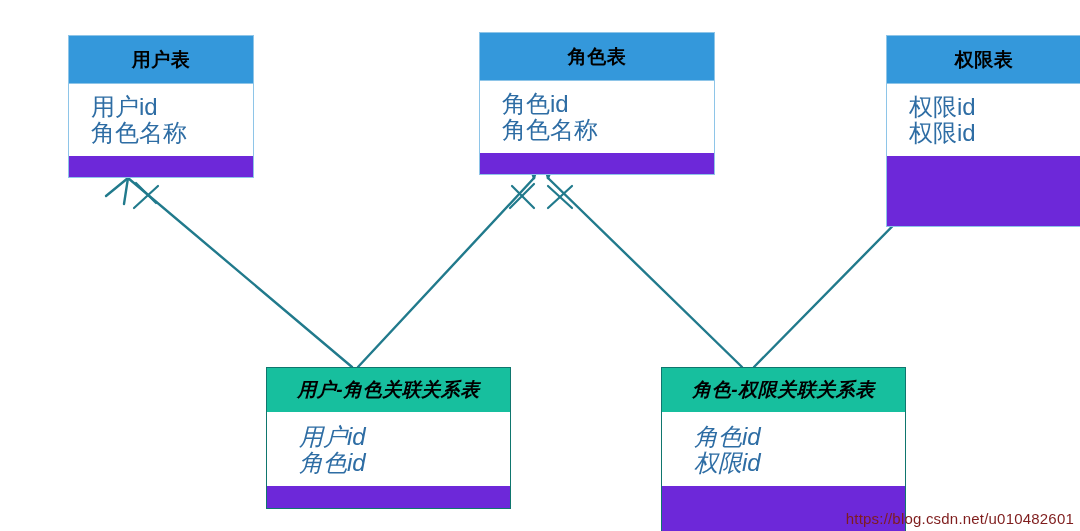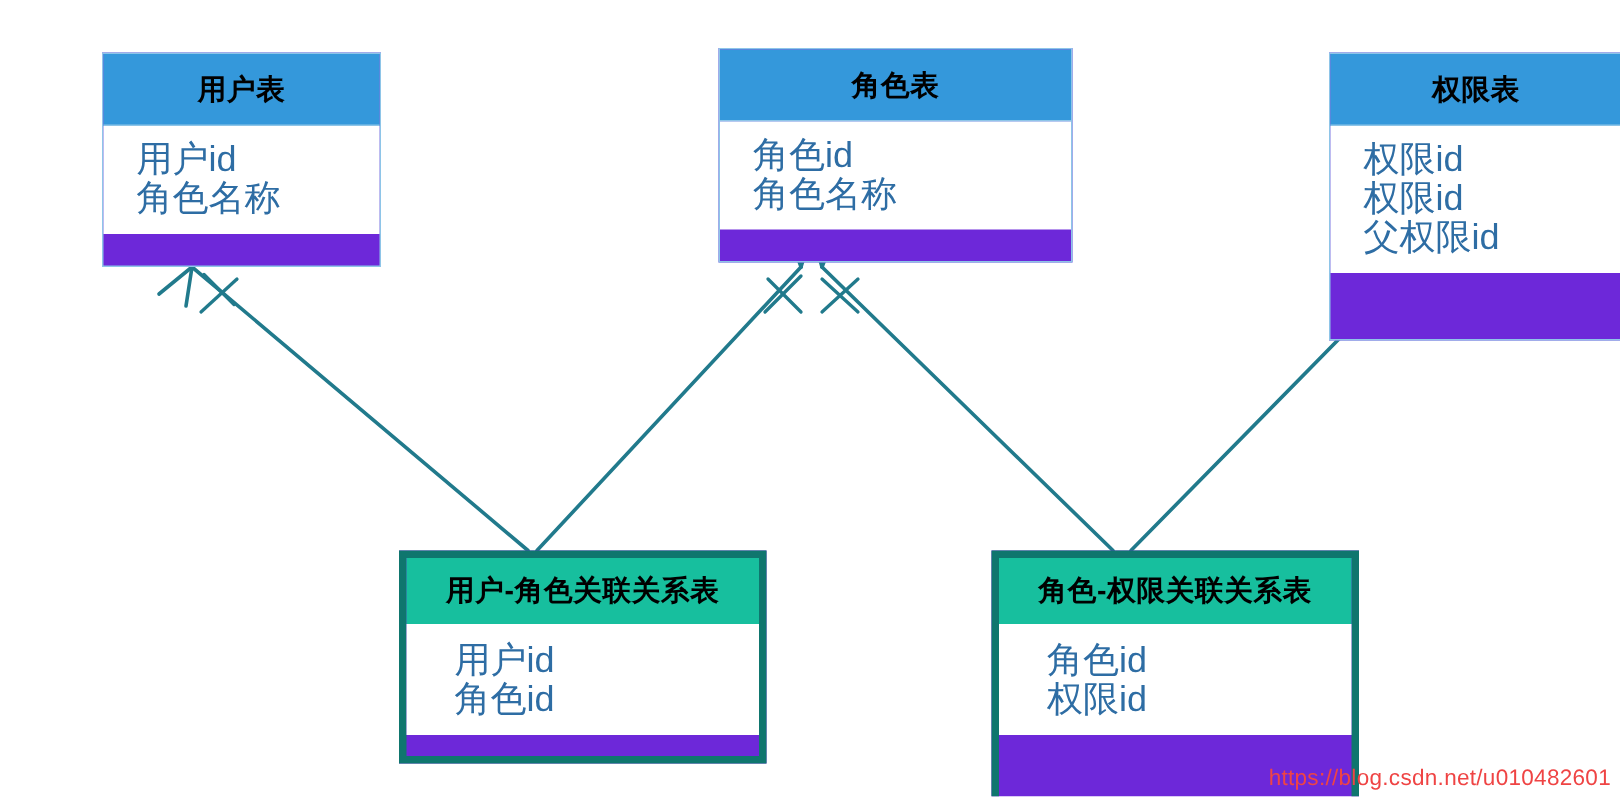--- a/index.html
+++ b/index.html
@@ -55,21 +55,22 @@
     height: 48px;
     font-size: 19px;
     border-bottom: 1px solid #8ec5e8;
   }
   .er-table.entity .tbl-body {
     padding: 10px 0 10px 22px;
   }
 
   
   .er-table.junction {
-    border: 5px solid #0f766e;
+    border: 1px solid #0f766e;
+    font-style: italic;
   }
   .er-table.junction .tbl-header {
     background: #17bf9e;
     height: 44px;
     font-size: 19px;
   }
   .er-table.junction .tbl-body {
     padding: 12px 0 10px 32px;
   }
 
@@ -80,21 +81,21 @@
     width: 1080px;
     height: 531px;
     pointer-events: none;
   }
 
   .watermark {
     position: absolute;
     right: 6px;
     bottom: 4px;
     font-size: 15px;
-    color: #ef4444;
+    color: #7f1d1d;
     white-space: nowrap;
     letter-spacing: 0.2px;
   }
 </style>
 </head>
 <body>
 
 <div id="canvas">
 
   <svg id="connectors" viewBox="0 0 1080 531" xmlns="http://www.w3.org/2000/svg">
@@ -153,21 +154,20 @@
       <div class="field">角色id</div>
       <div class="field">角色名称</div>
     </div>
   </div>
 
   <div class="er-table entity" style="left:850px; top:35px; width:196px; height:192px;">
     <div class="tbl-header">权限表</div>
     <div class="tbl-body">
       <div class="field">权限id</div>
       <div class="field">权限id</div>
-      <div class="field">父权限id</div>
     </div>
   </div>
 
   <div class="er-table junction" style="left:230px; top:367px; width:245px; height:142px;">
     <div class="tbl-header">用户-角色关联关系表</div>
     <div class="tbl-body">
       <div class="field">用户id</div>
       <div class="field">角色id</div>
     </div>
   </div>

